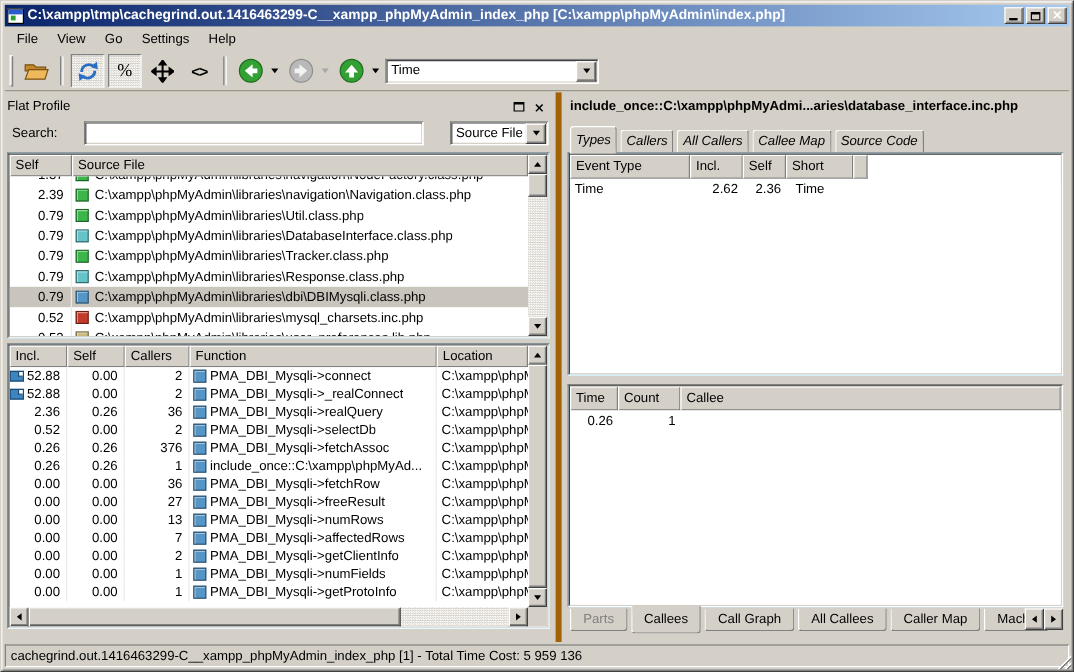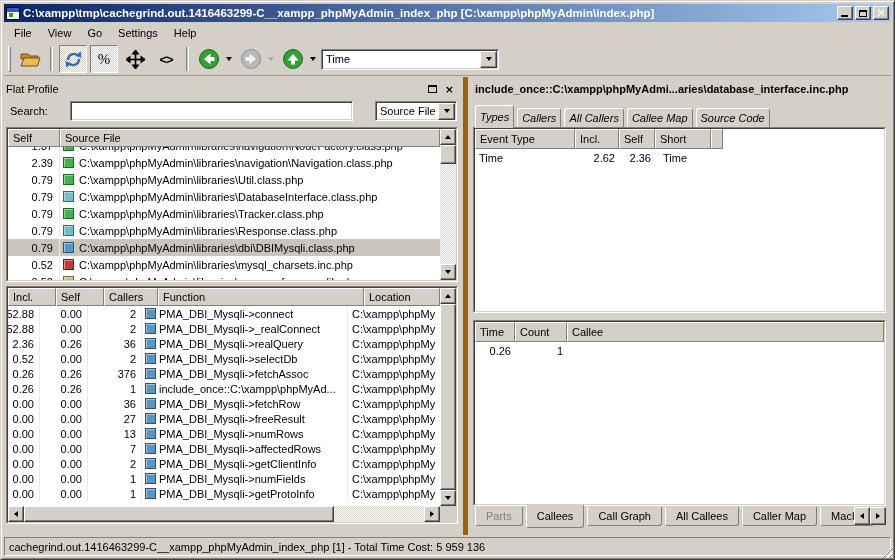--- a/index.html
+++ b/index.html
@@ -84,21 +84,21 @@
     box-shadow:inset -1px -1px 0 #808080;display:flex;align-items:center;justify-content:center;flex:0 0 auto;}
   .sthumb{background:#d4d0c8;border:1px solid;border-color:#fff #404040 #404040 #fff;box-shadow:inset -1px -1px 0 #808080;width:16px;}
   .strack{flex:1;}
   .corner{width:16px;height:16px;background:#d4d0c8;flex:0 0 auto;}
   .hscroll{height:16px;flex:0 0 auto;display:flex;background:repeating-conic-gradient(#ffffff 0% 25%, #d7d3cb 0% 50%);background-size:2px 2px;}
   .hthumb{background:#d4d0c8;border:1px solid;border-color:#fff #404040 #404040 #fff;box-shadow:inset -1px -1px 0 #808080;height:16px;}
   
   .fn-frame{left:2px;right:2px;top:209px;height:238px;}
   .fnrow{display:flex;height:15px;align-items:center;white-space:nowrap;}
   .c-num{flex:0 0 auto;text-align:right;padding-right:5px;height:100%;display:flex;align-items:center;justify-content:flex-end;border-right:1px solid #eceae5;gap:2px;}
-  .w-incl{width:32px;text-align:right;}.w-self{width:48px;}.w-called{width:54px;}
+  .w-incl{width:48px;text-align:right;}.w-self{width:48px;}.w-called{width:54px;}
   .c-func{width:206px;flex:0 0 auto;display:flex;align-items:center;gap:3px;padding-left:3px;overflow:hidden;border-right:1px solid #eceae5;height:100%;}
   .c-loc{flex:1;padding-left:4px;overflow:hidden;white-space:nowrap;min-width:0;}
   .fnsq{width:11px;height:11px;background:var(--icon_blue,#5596c6);border:1px solid rgba(0,0,0,.45);
     box-shadow:inset 1px 1px 0 rgba(255,255,255,.45);flex:0 0 auto;}
   .costbar{display:none;position:relative;width:13px;height:9px;background:var(--bar_blue,#3d85c0);border:1px solid #1c4a70;}
   .fnrow[data-bar="1"] .costbar{display:inline-block;}
   .costbar::after{content:"";position:absolute;right:0;top:0;width:3px;height:3px;background:#fff;
     border-left:1px solid #1c4a70;border-bottom:1px solid #1c4a70;}
   
   .fn-title{position:absolute;left:7px;right:6px;top:6px;height:14px;font-weight:bold;white-space:nowrap;overflow:hidden;}

